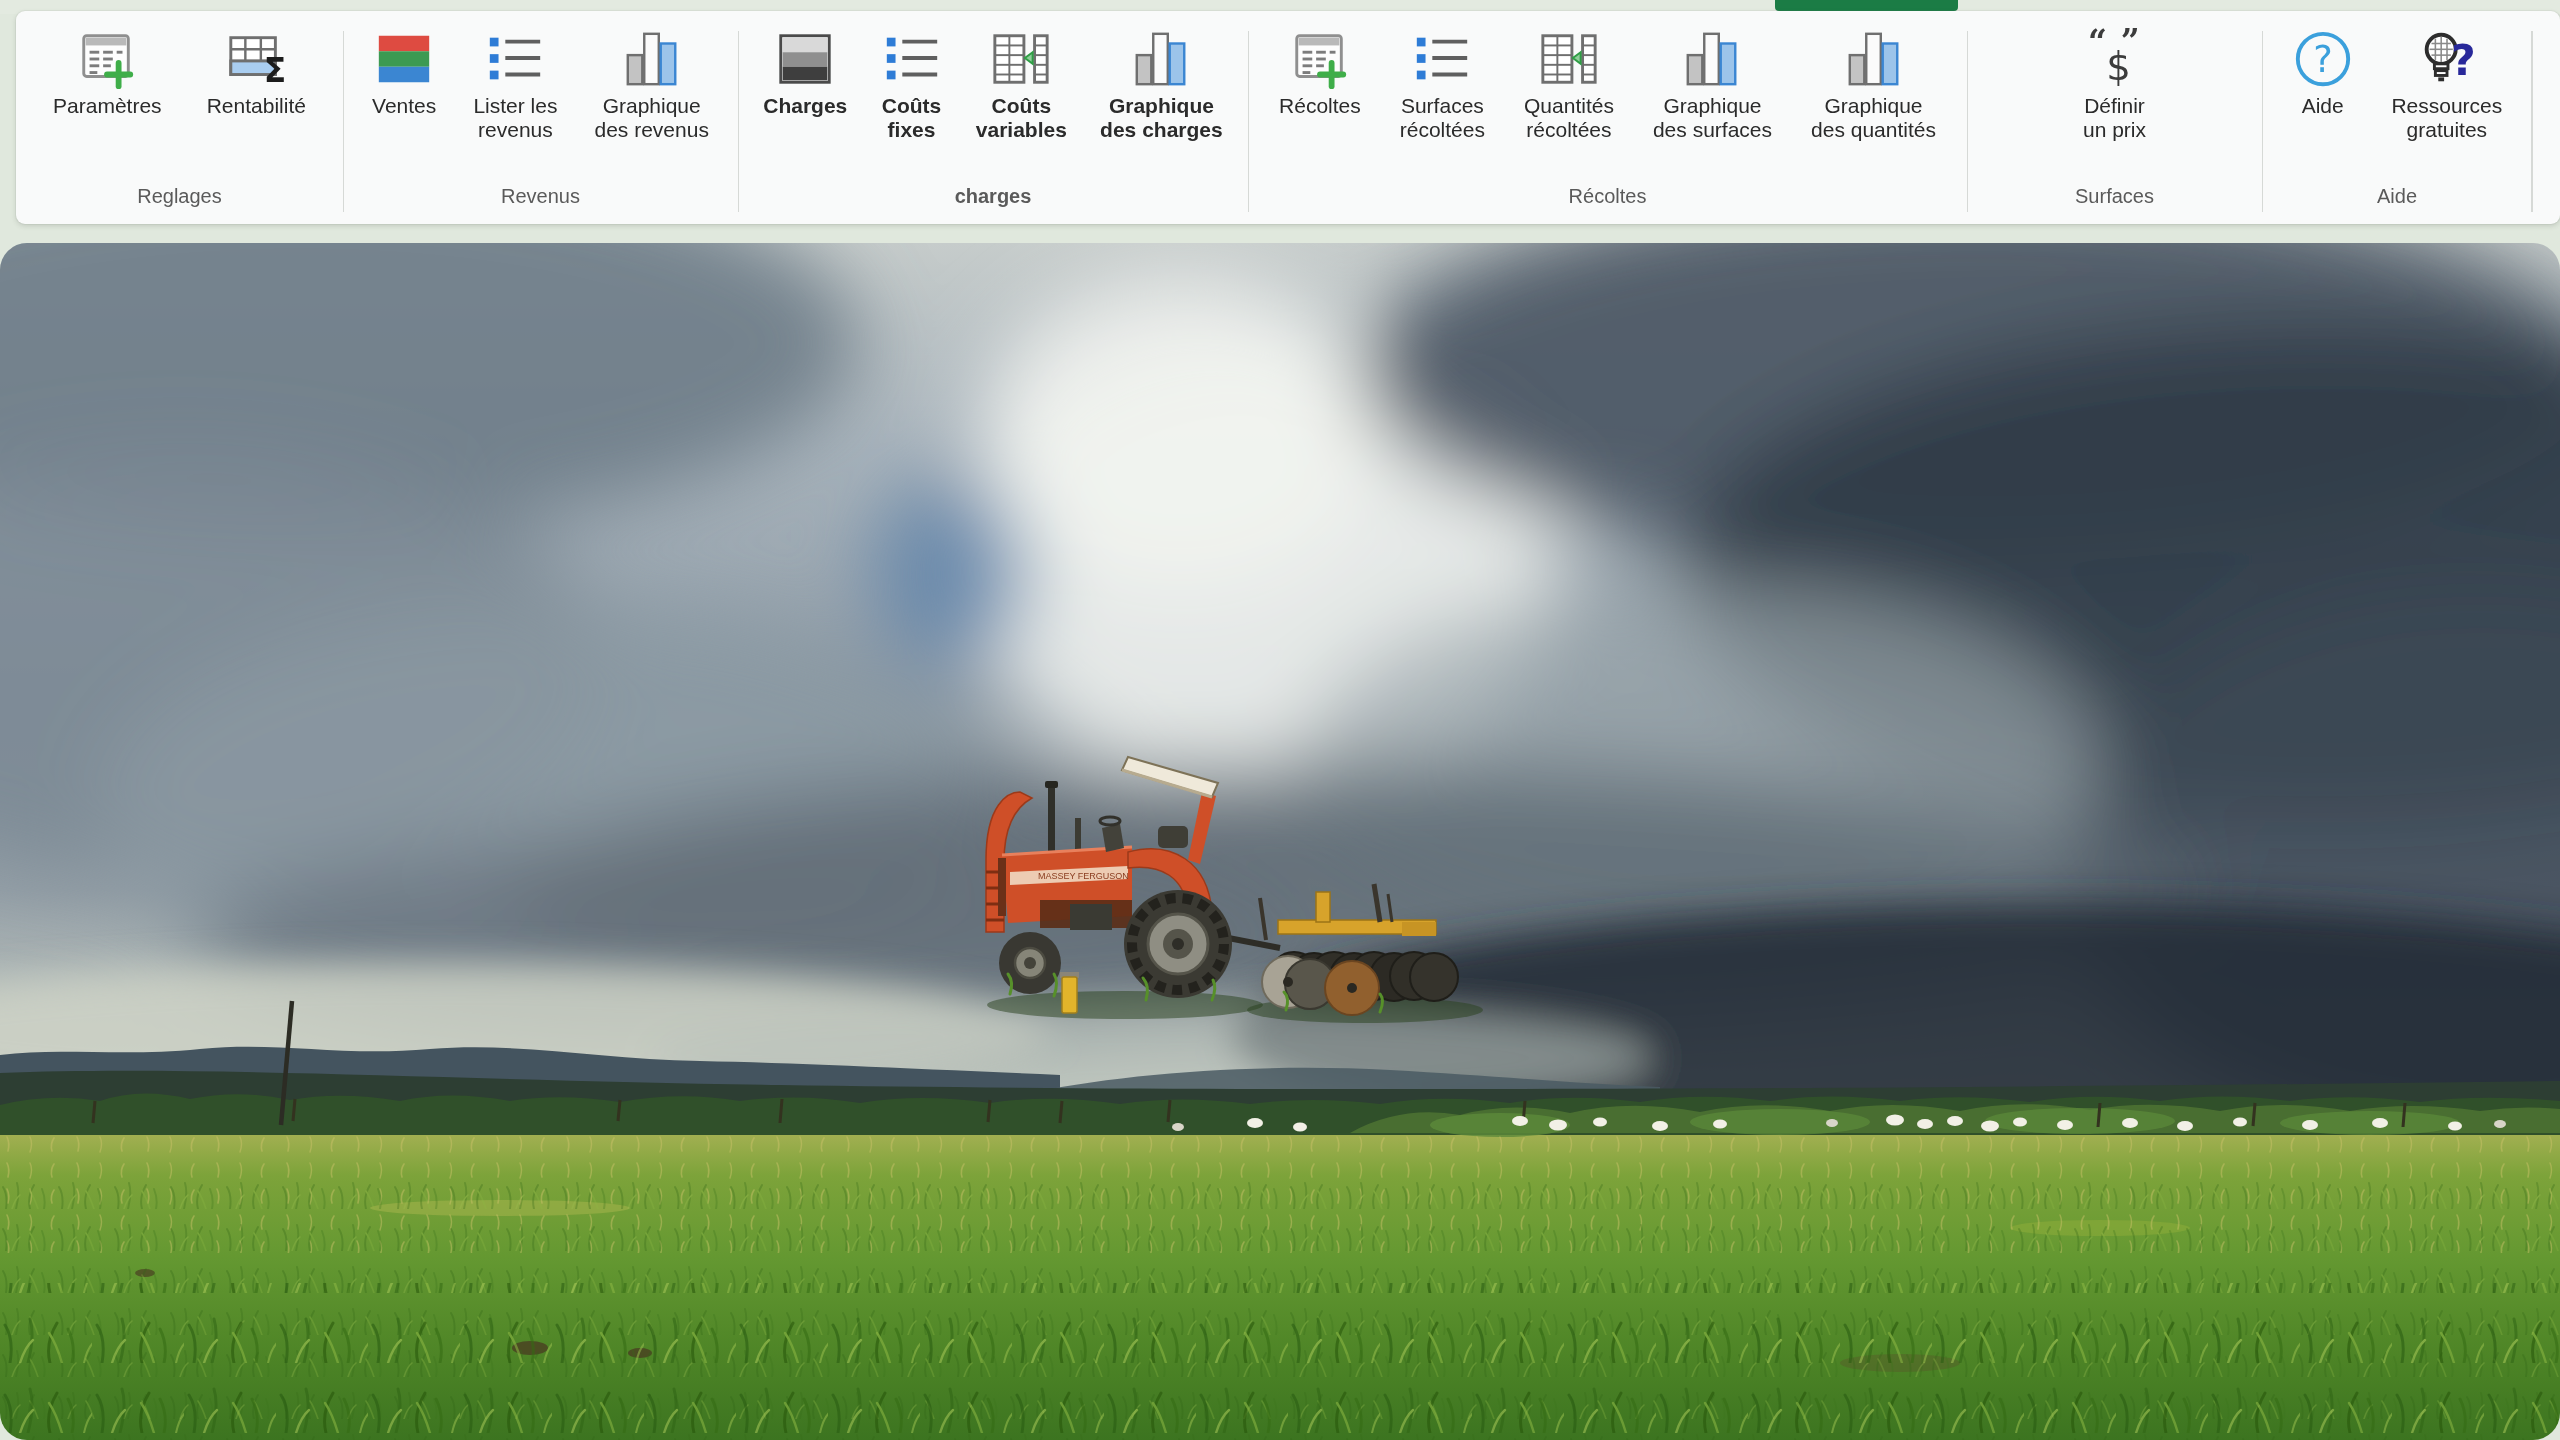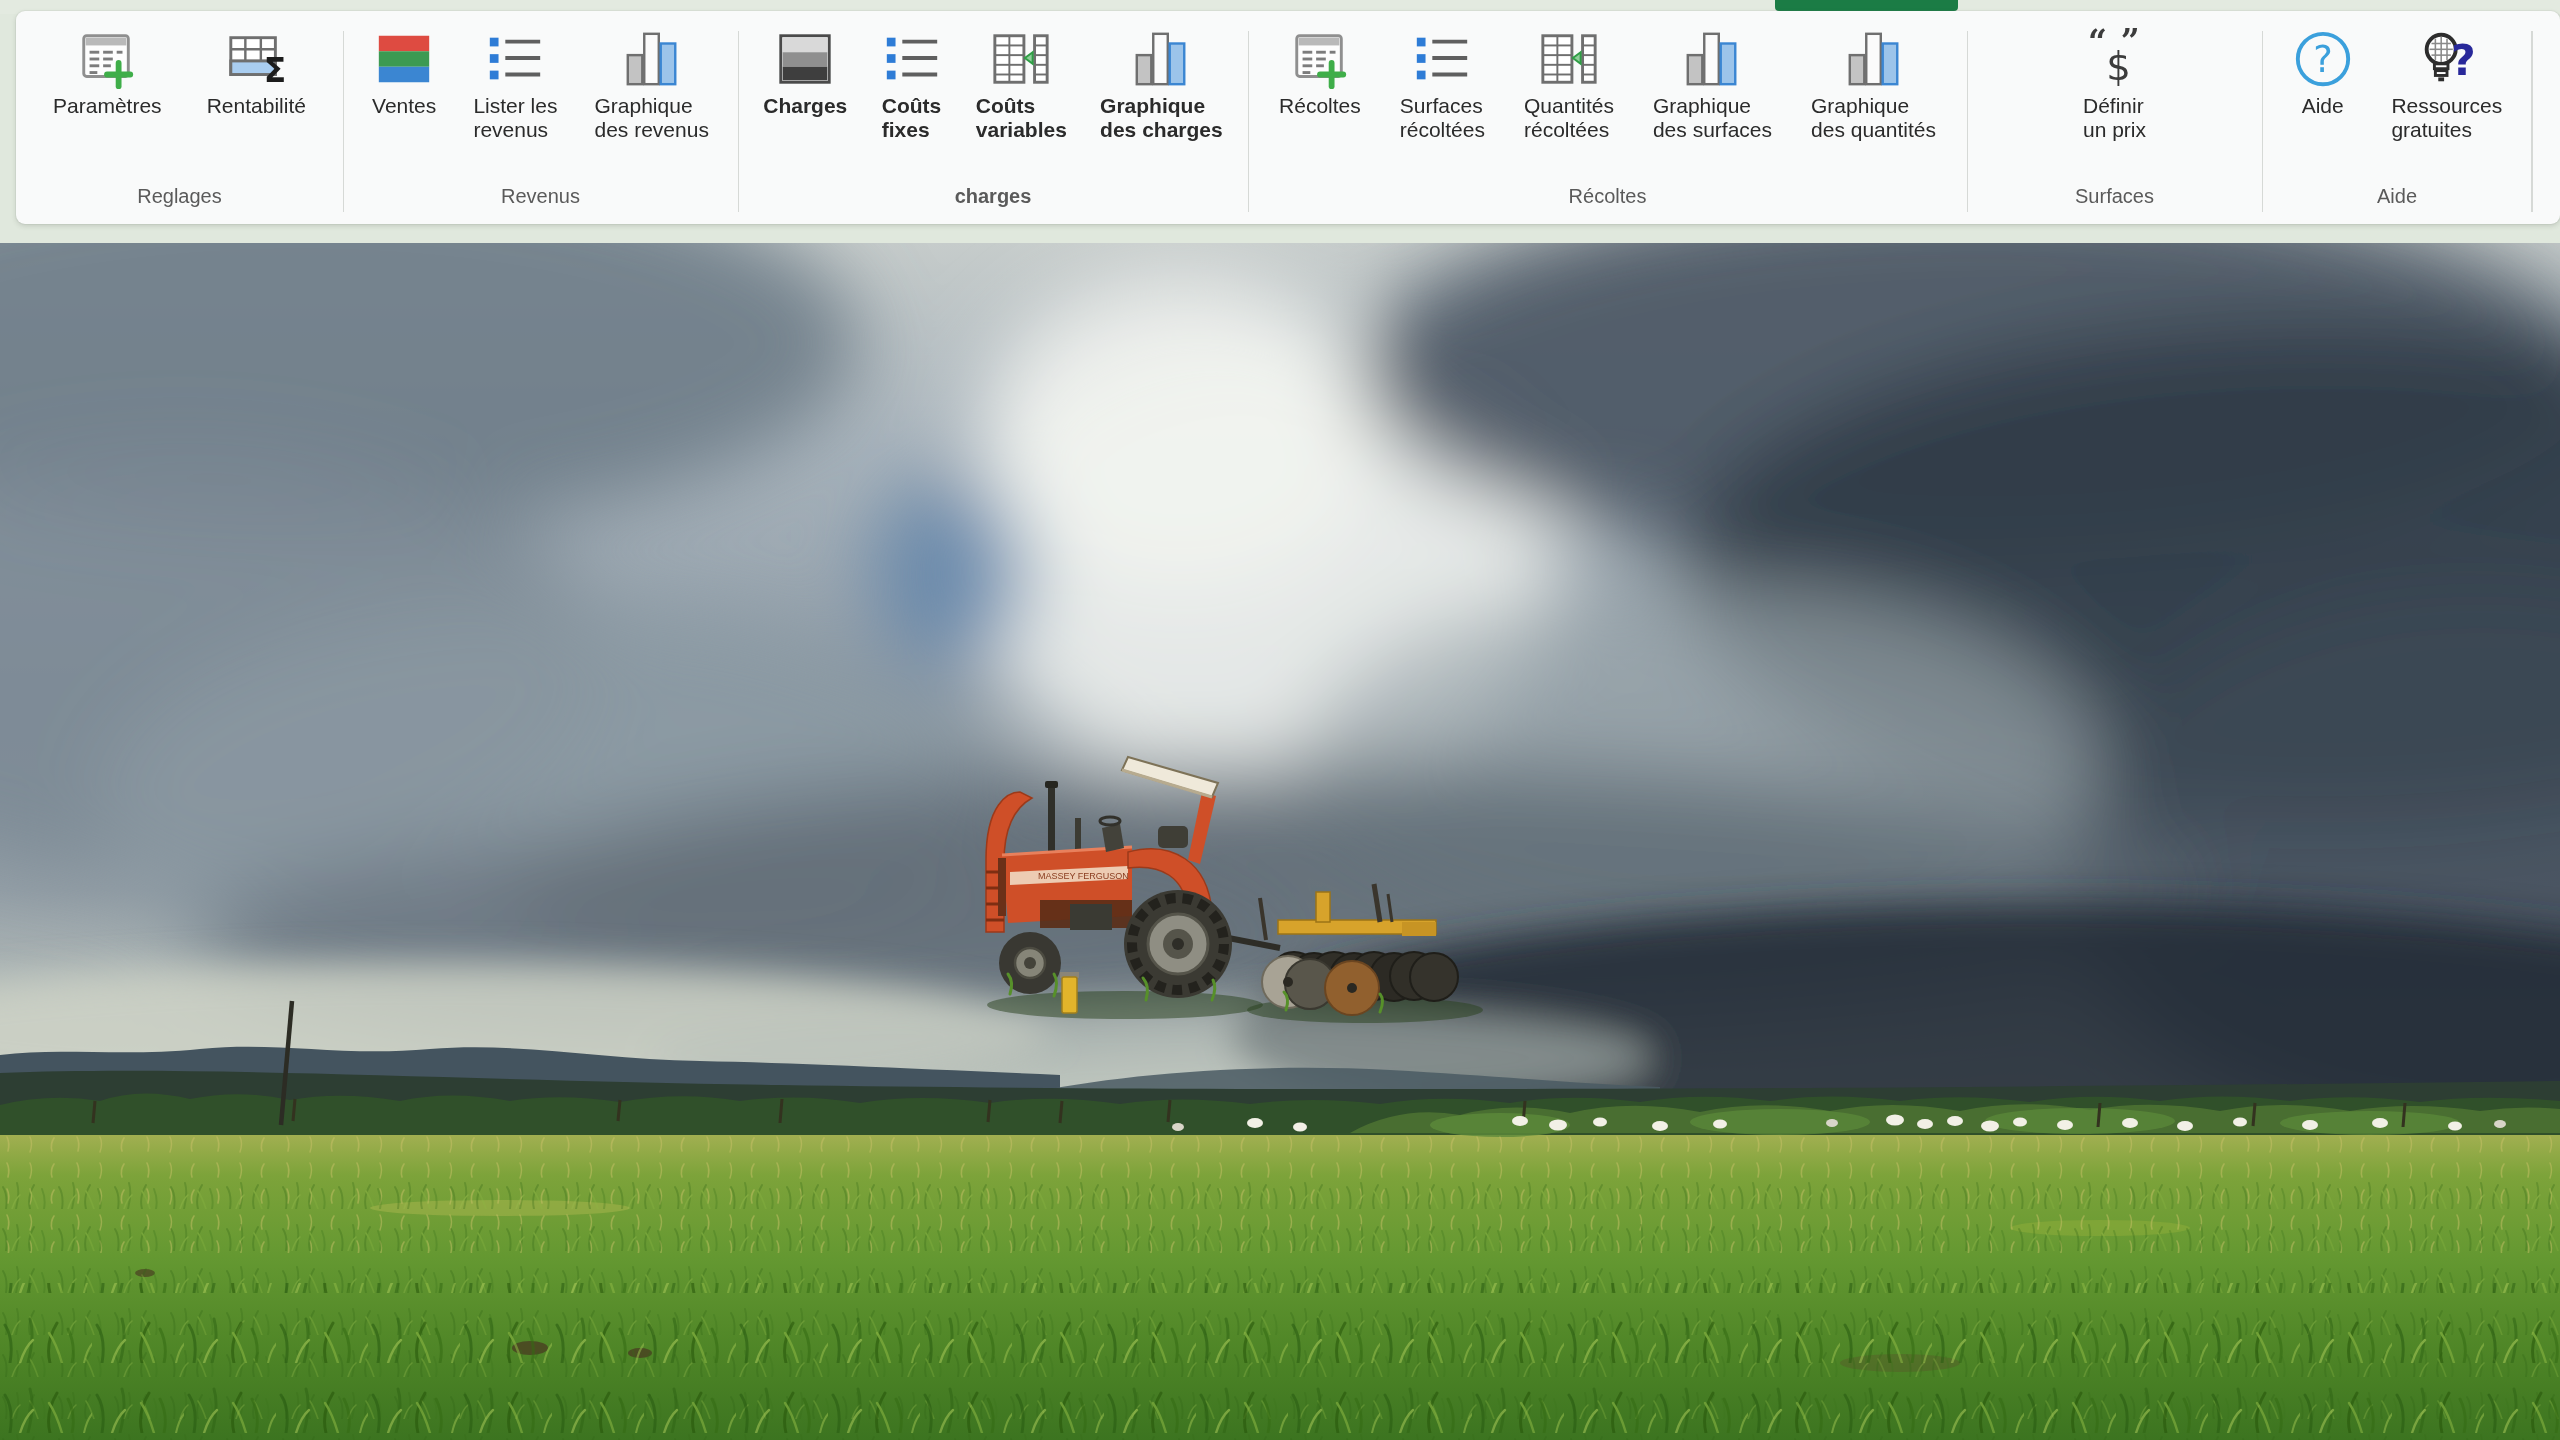--- a/index.html
+++ b/index.html
@@ -29,36 +29,36 @@
   .ribbon-group.g-aide::after{
     content:'';position:absolute;right:0;top:20px;bottom:12px;width:1px;background:#d6d9d6;
   }
   .group-buttons{flex:1;display:flex;justify-content:space-evenly;align-items:flex-start;padding-top:13px;}
   .ribbon-btn{
     display:flex;flex-direction:column;align-items:center;
     padding:4px 8px 2px 8px;border-radius:4px;cursor:pointer;
   }
   .btn-icon{width:62px;height:62px;flex:0 0 62px;margin-bottom:4px;}
   .btn-label{
-    font-size:21px;line-height:1.12;color:#2b2b2b;text-align:left;white-space:pre-line;
+    font-size:21px;line-height:1.12;color:#2b2b2b;text-align:center;white-space:pre-line;
   }
   .group-label{
     text-align:center;font-size:20px;color:#5a5a5a;padding-bottom:16px;
   }
   
   .g-reglages{flex:0 0 327px;}
   .g-revenus{flex:0 0 395px;}
   .g-charges{flex:0 0 510px;font-weight:bold;}
   .g-recoltes{flex:0 0 719px;}
   .g-produits{flex:0 0 295px;}
   .g-aide{flex:0 0 270px;}
   .g-filler{flex:1;}
   
   .scene{
-    position:absolute;left:0;top:243px;width:2560px;height:1197px;overflow:hidden;
+    position:absolute;left:0;top:243px;width:2560px;height:1197px;overflow:hidden;border-radius:27px;
   }
   .scene svg{display:block;width:100%;height:100%;}
 </style>
 </head>
 <body>
 
 <div class="top-strip"></div>
 <div class="tab-indicator"></div>
 
 <div class="ribbon">

